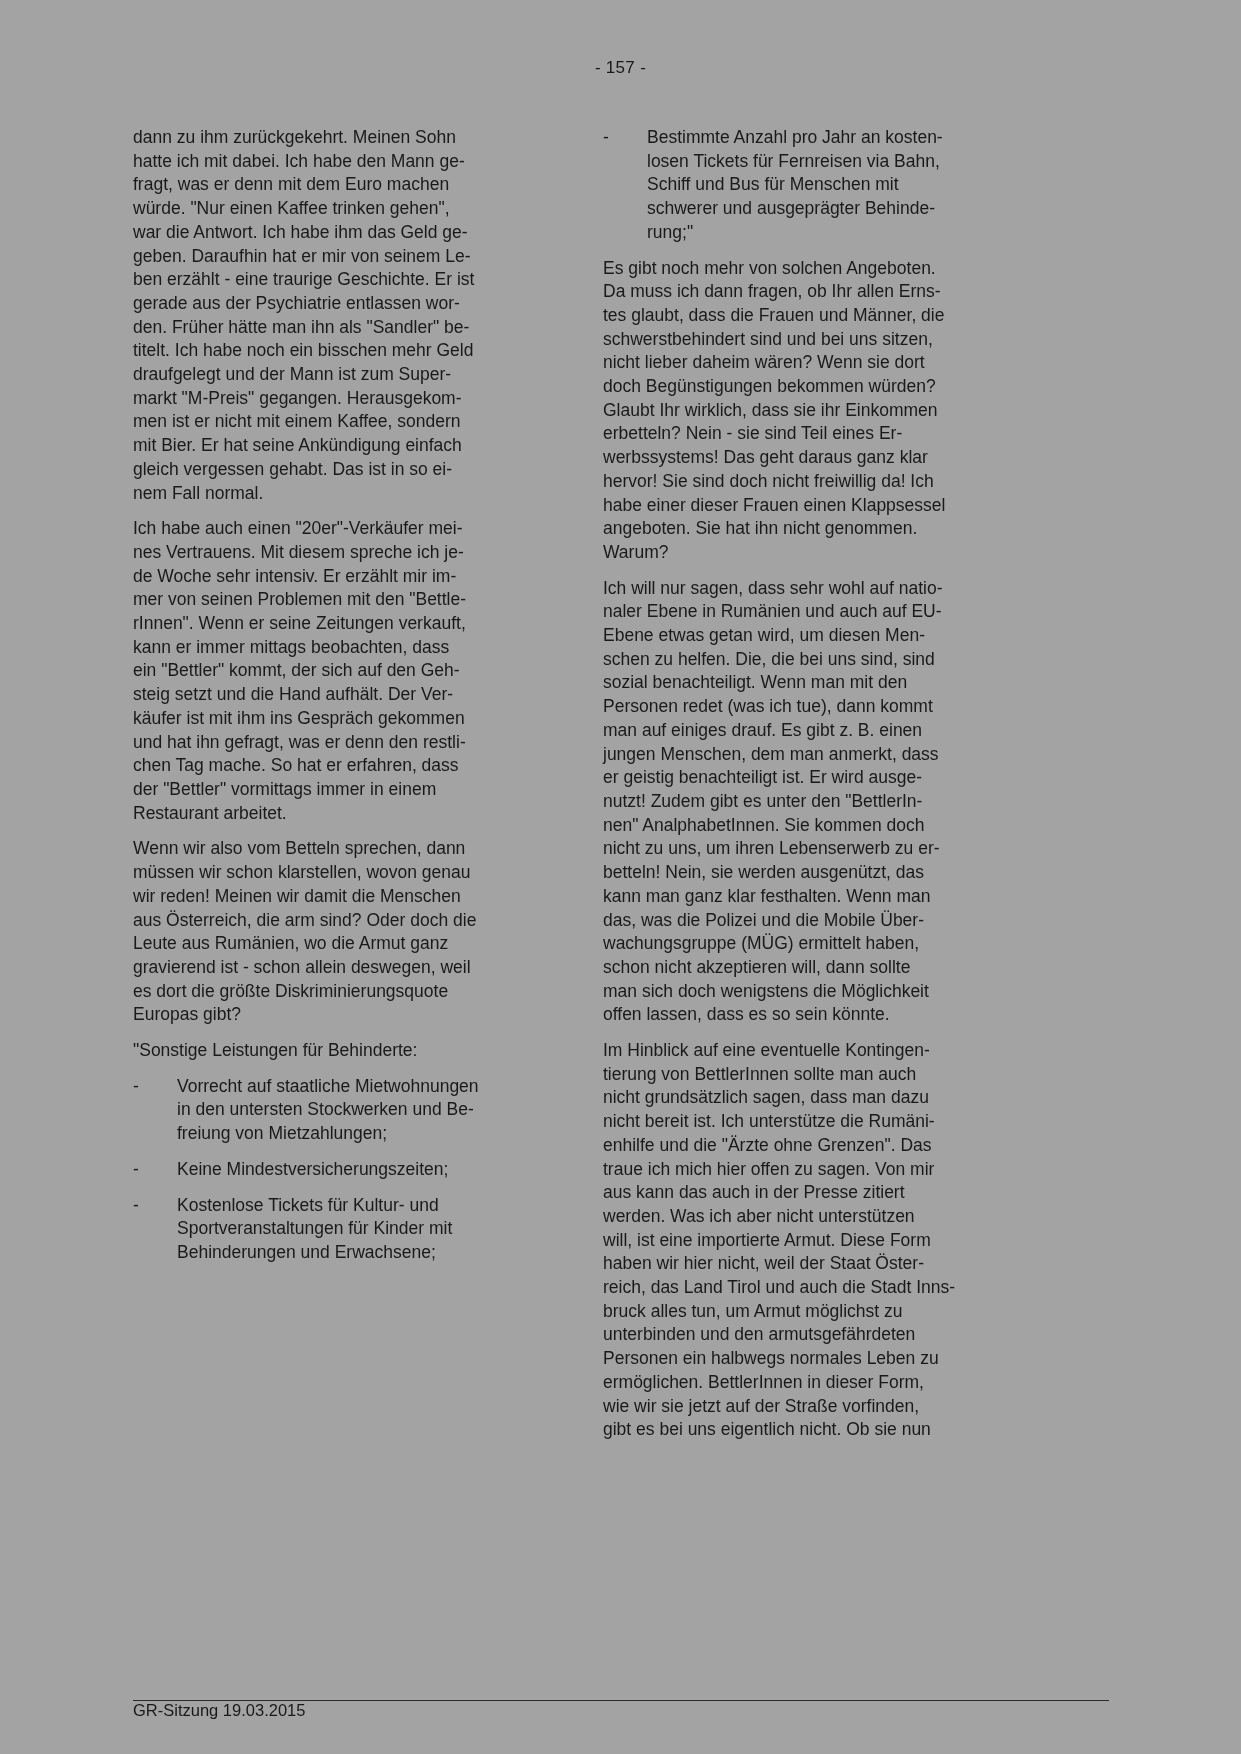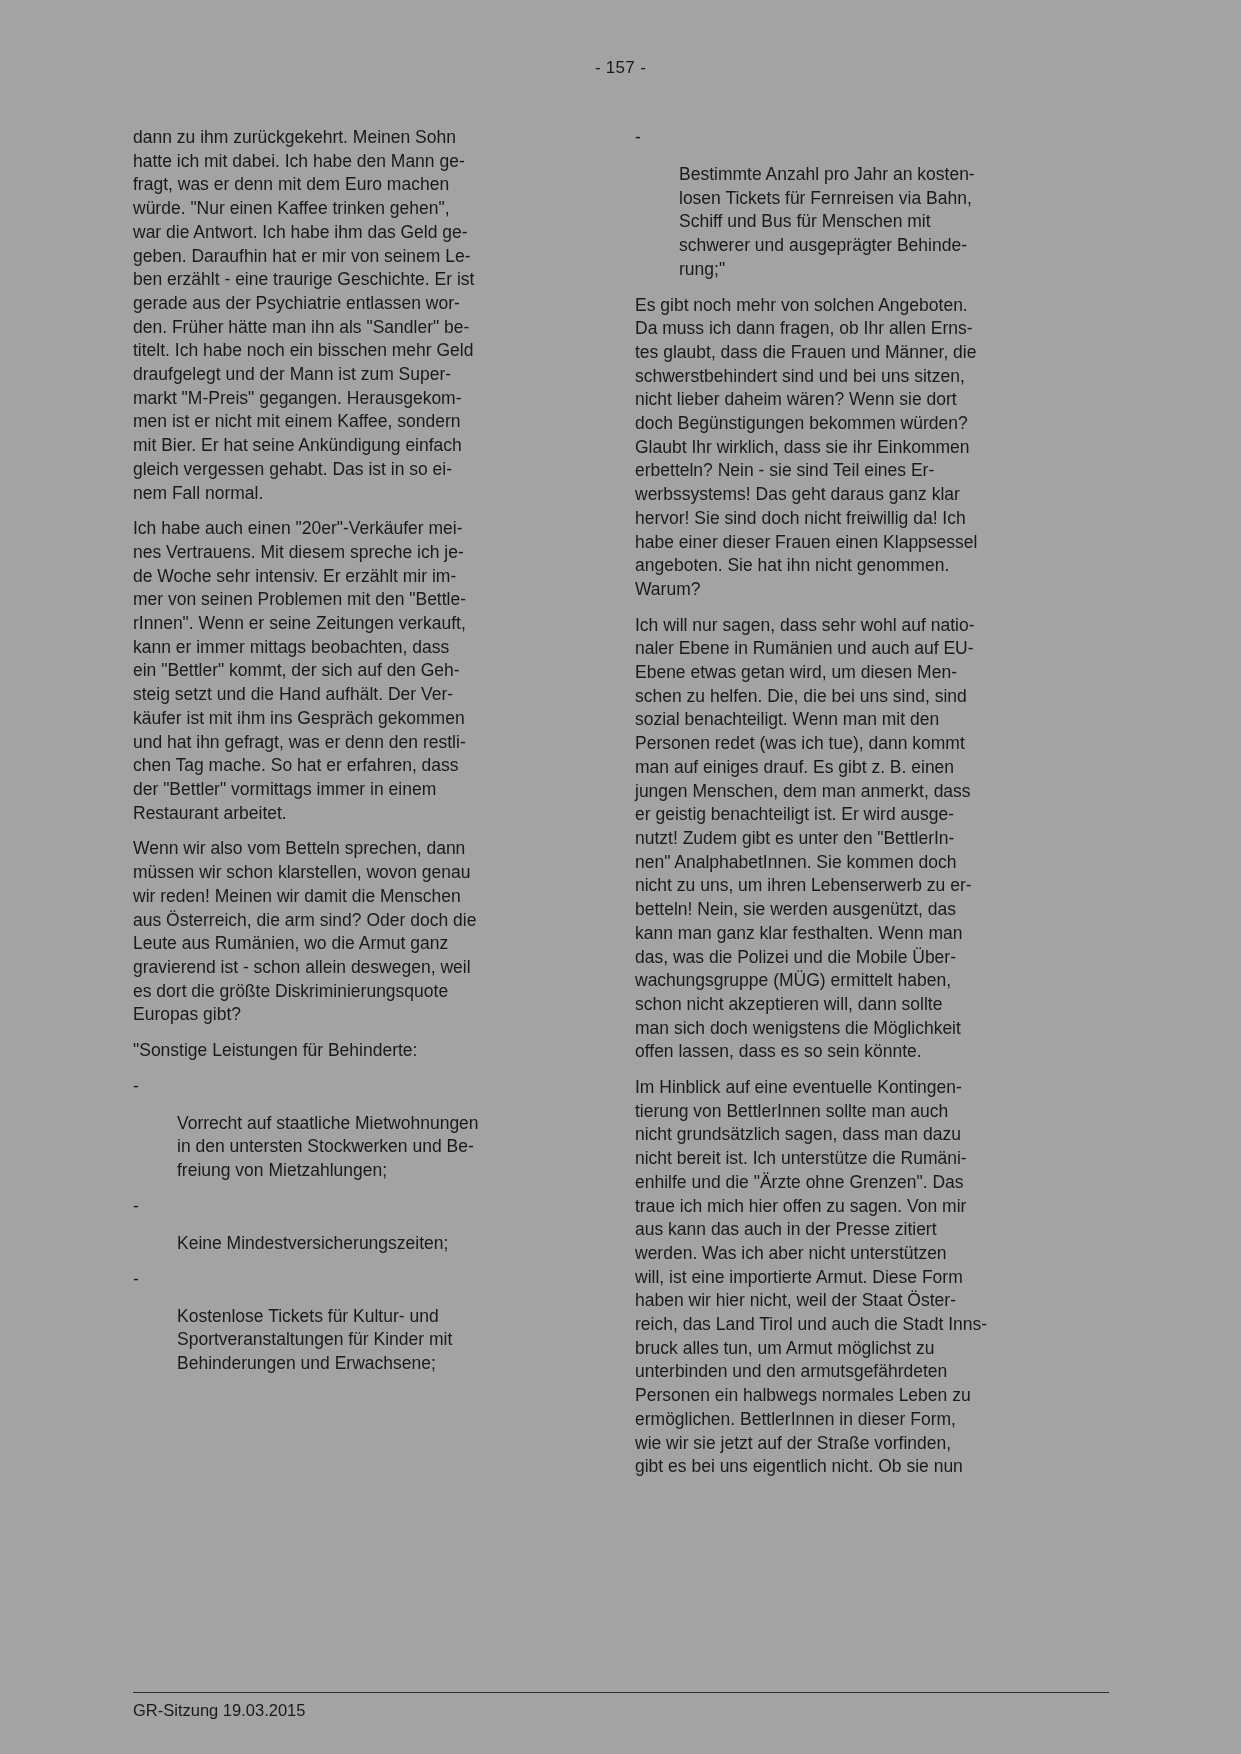--- a/index.html
+++ b/index.html
@@ -26,21 +26,21 @@
     text-align: center;
     font-size: 17px;
     letter-spacing: 0.3px;
   }
   .content {
     position: absolute;
     top: 126px;
     left: 133px;
     width: 884px;
     display: flex;
-    gap: 88px;
+    gap: 56px;
   }
   .column {
     width: 414px;
     flex: 0 0 414px;
   }
   .para {
     margin: 0 0 12px 0;
     font-size: 17.5px;
     line-height: 23.7px;
     white-space: pre-line;
@@ -52,29 +52,27 @@
     font-size: 17.5px;
     line-height: 23.7px;
   }
   .list-marker {
     flex: 0 0 44px;
     width: 44px;
   }
   .list-text {
     flex: 1;
     white-space: pre-line;
-    margin-top: 37px;
   }
   .footer {
     position: absolute;
     left: 133px;
     width: 976px;
     bottom: 34px;
     border-top: 1.5px solid #2b2b2b;
-    padding-top: 8px;
     font-size: 16.5px;
   }
 </style>
 </head>
 <body>
 
 <div class="page">
 
   <div class="page-number">- 157 -</div>
 

